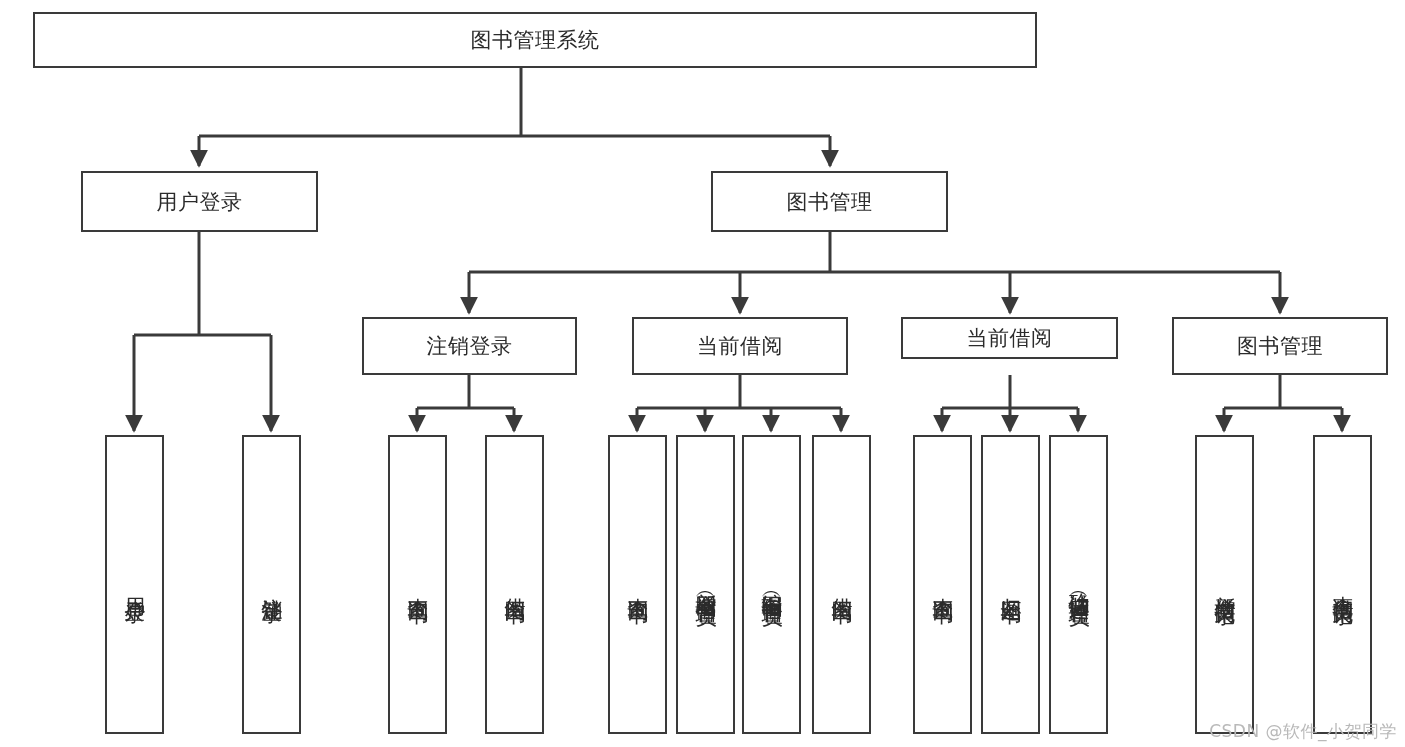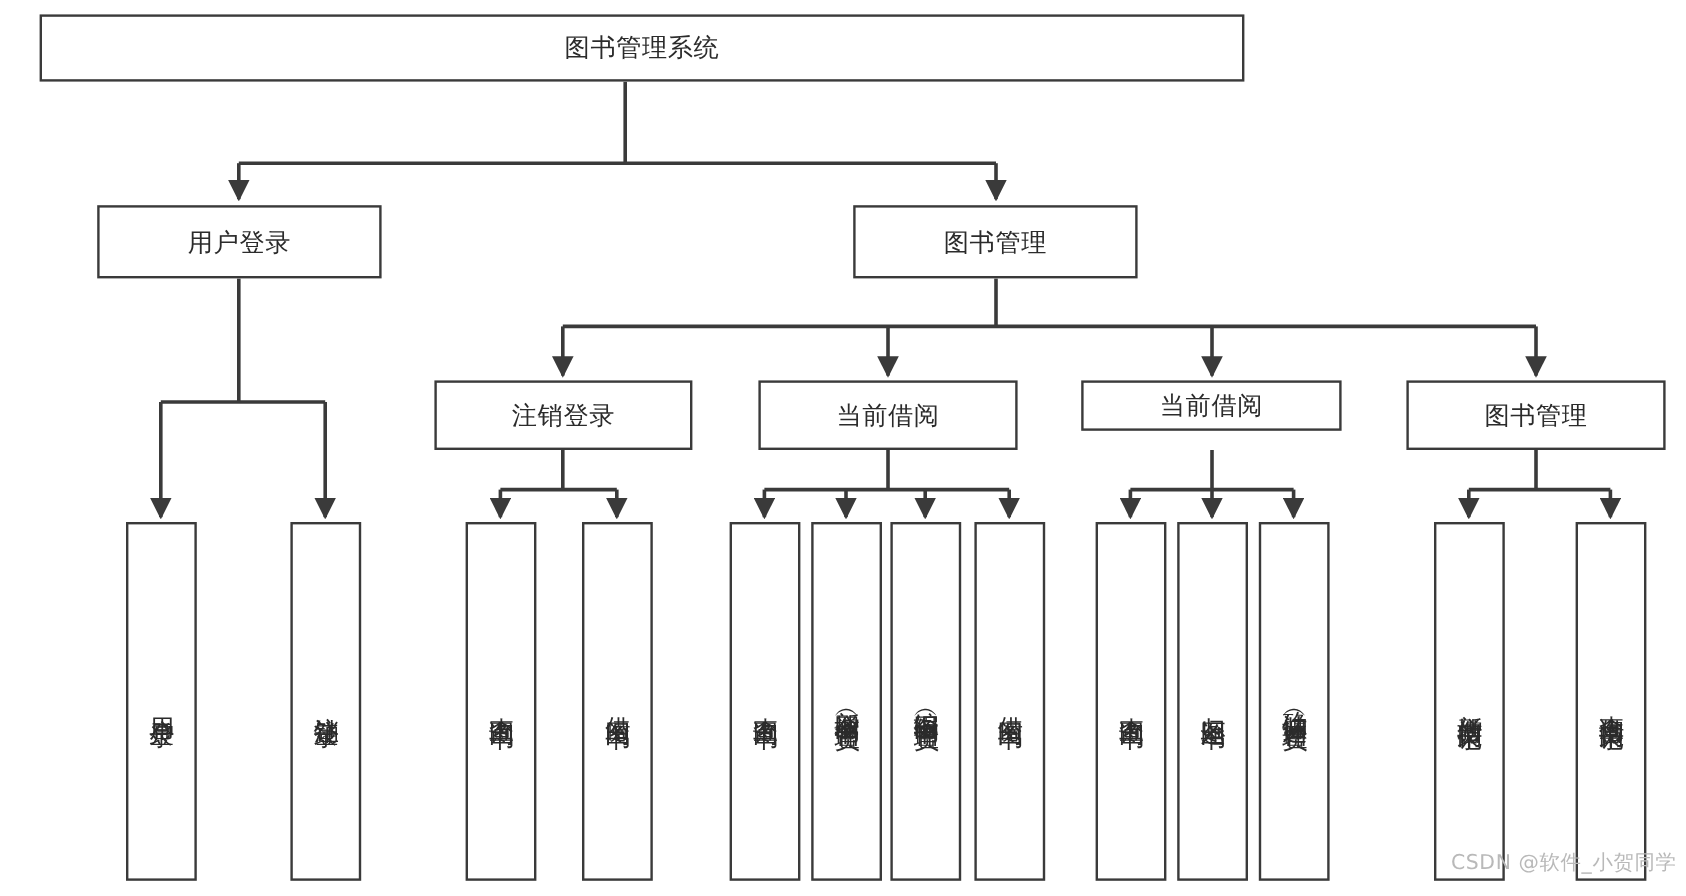--- a/index.html
+++ b/index.html
@@ -48,21 +48,21 @@
   }
   .node.vert .label {
     writing-mode: vertical-rl;
     text-orientation: upright;
     display: block;
     letter-spacing: 2px;
   }
   .watermark {
     position: absolute;
     right: 8px;
-    bottom: 17px;
+    bottom: 4px;
     font-size: 17px;
     color: #b9b9b9;
     white-space: nowrap;
     letter-spacing: 0.5px;
   }
 </style>
 </head>
 <body>
 
 <div id="canvas">

